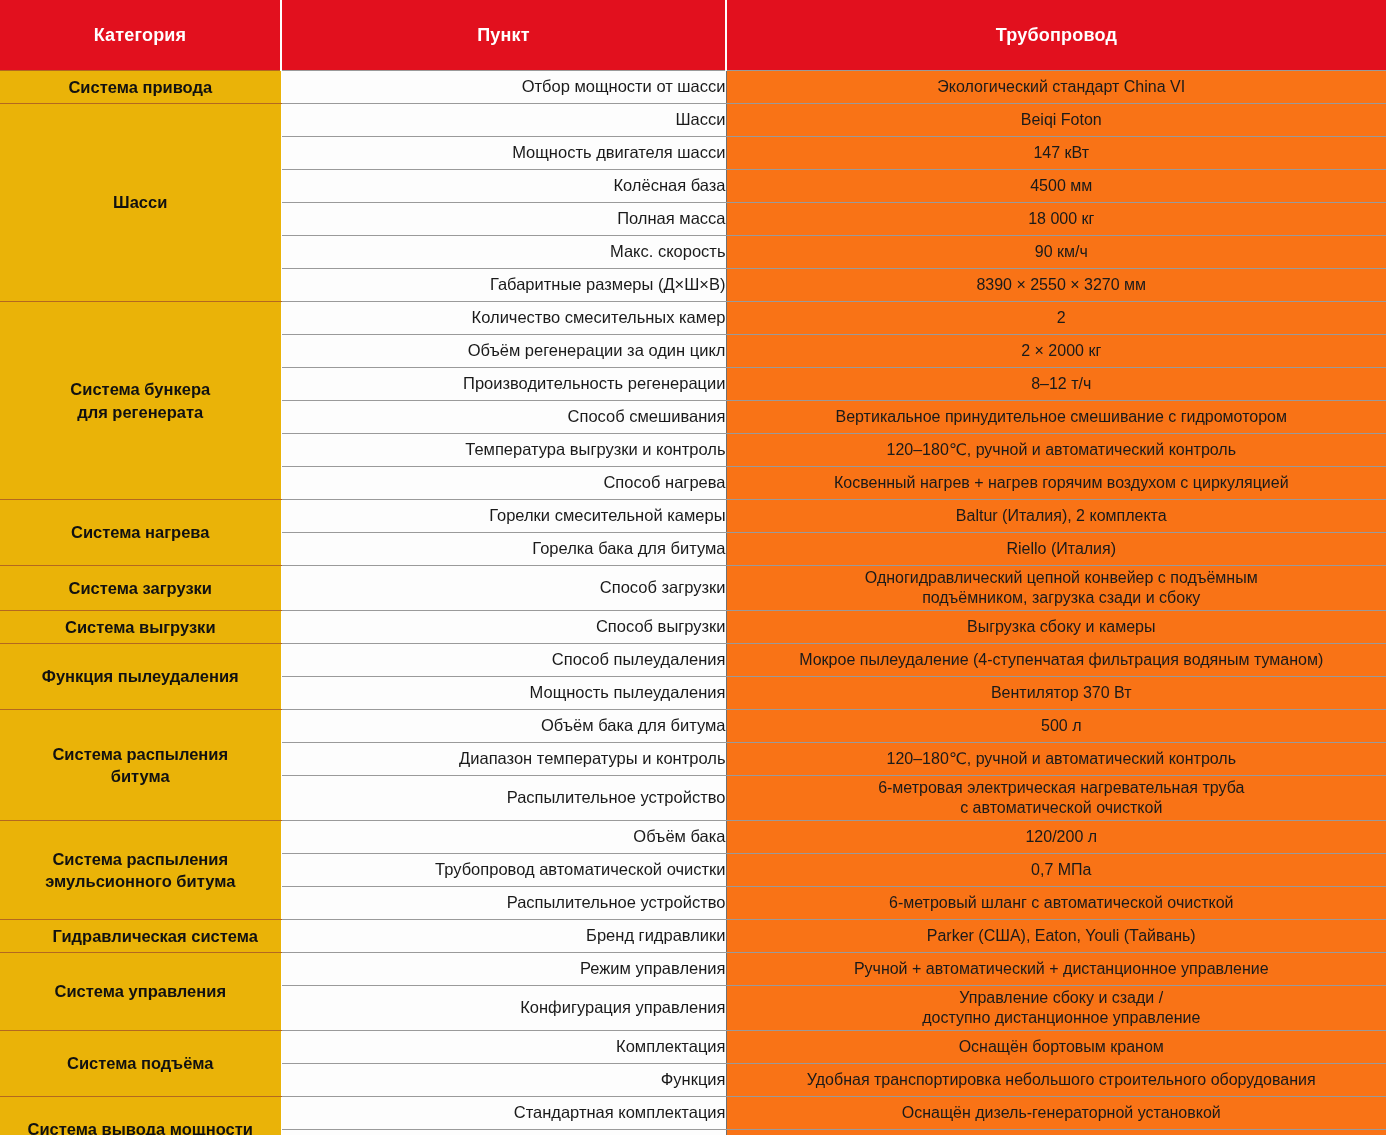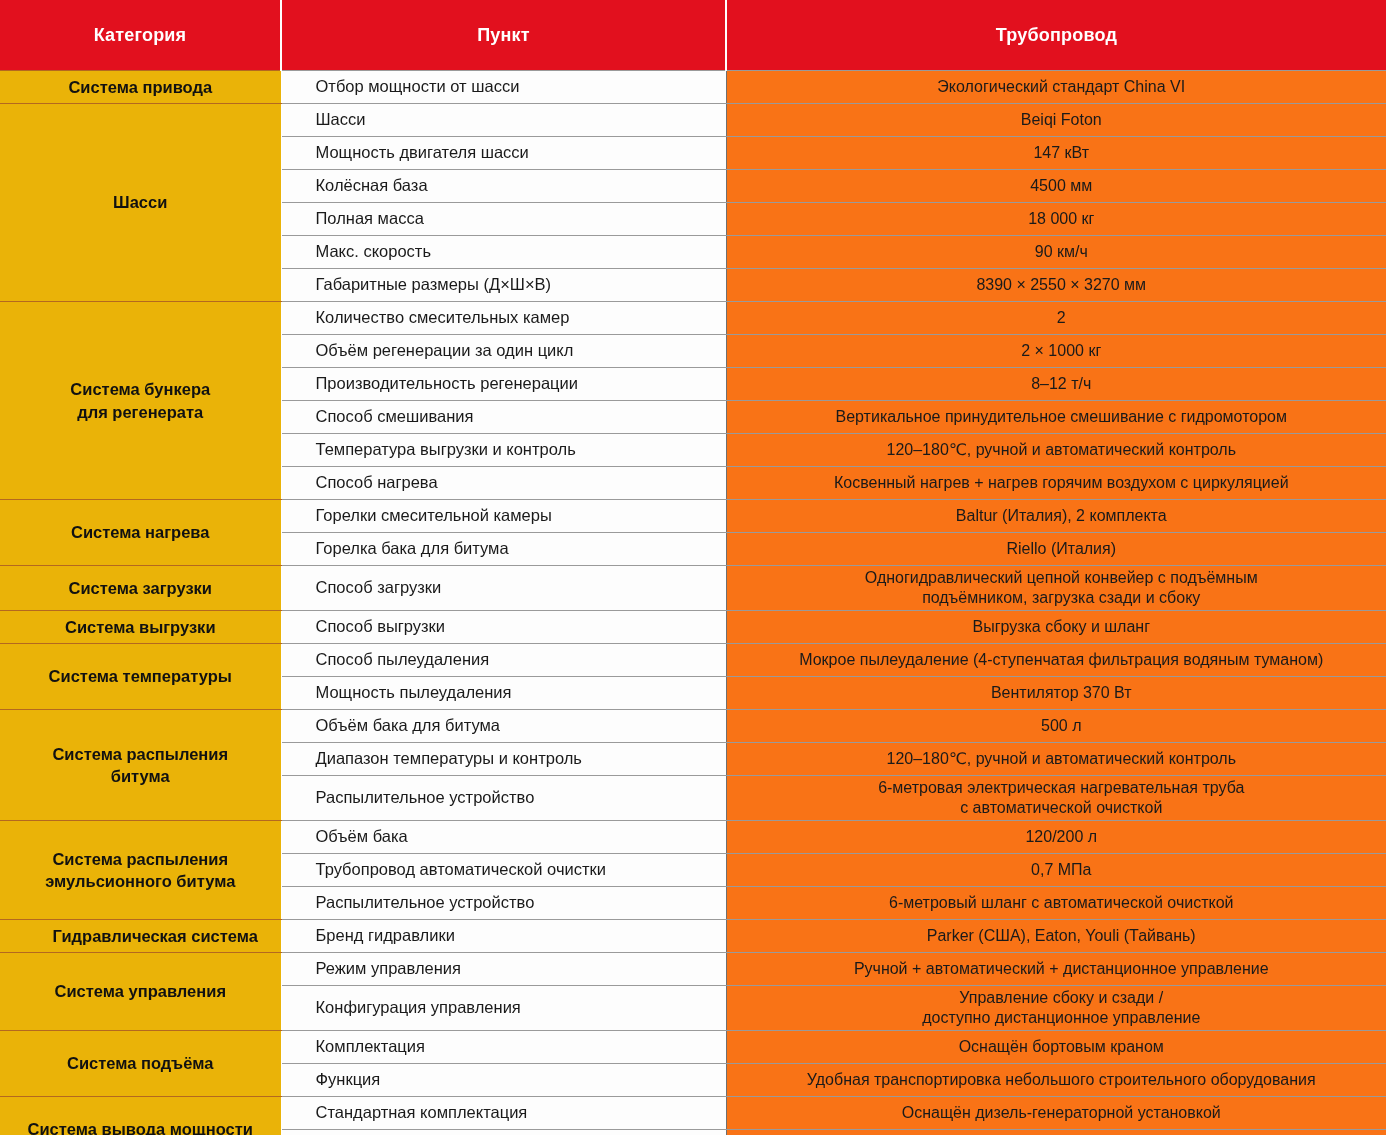--- a/index.html
+++ b/index.html
@@ -48,21 +48,21 @@
     line-height: 1.35;
     border-top: 1px solid #b4681f;
     border-bottom: 1px solid #b4681f;
     border-right: 1px solid #ffffff;
     padding: 2px 6px;
   }
   td.item {
     background: #fdfdfd;
     color: #1a1a1a;
     font-size: 16.5px;
-    text-align: left;
+    text-align: right;
     vertical-align: middle;
     padding: 2px 0 2px 34px;
     border-top: 1px solid #9a9a9a;
     border-bottom: 1px solid #9a9a9a;
     border-right: 1px solid #6f6f6f;
     line-height: 1.3;
   }
   td.conf {
     background: #f97316;
     color: #1a1a1a;
@@ -129,21 +129,21 @@
         <td class="conf">8390 × 2550 × 3270 мм</td>
       </tr>
       <tr class="r">
         <td class="cat" rowspan="6" style="white-space: pre-line;">Система бункера
 для регенерата</td>
         <td class="item">Количество смесительных камер</td>
         <td class="conf">2</td>
       </tr>
       <tr class="r">
         <td class="item">Объём регенерации за один цикл</td>
-        <td class="conf">2 × 1000 кг</td>
+        <td class="conf">2 × 2000 кг</td>
       </tr>
       <tr class="r">
         <td class="item">Производительность регенерации</td>
         <td class="conf">8–12 т/ч</td>
       </tr>
       <tr class="r">
         <td class="item">Способ смешивания</td>
         <td class="conf">Вертикальное принудительное смешивание с гидромотором</td>
       </tr>
       <tr class="r">
@@ -165,24 +165,24 @@
       </tr>
       <tr class="r2">
         <td class="cat" style="white-space: pre-line;">Система загрузки</td>
         <td class="item">Способ загрузки</td>
         <td class="conf">Одногидравлический цепной конвейер с подъёмным
 подъёмником, загрузка сзади и сбоку</td>
       </tr>
       <tr class="r">
         <td class="cat" style="white-space: pre-line;">Система выгрузки</td>
         <td class="item">Способ выгрузки</td>
-        <td class="conf">Выгрузка сбоку и шланг</td>
-      </tr>
-      <tr class="r">
-        <td class="cat" rowspan="2" style="white-space: pre-line;">Система температуры</td>
+        <td class="conf">Выгрузка сбоку и камеры</td>
+      </tr>
+      <tr class="r">
+        <td class="cat" rowspan="2" style="white-space: pre-line;">Функция пылеудаления</td>
         <td class="item">Способ пылеудаления</td>
         <td class="conf">Мокрое пылеудаление (4-ступенчатая фильтрация водяным туманом)</td>
       </tr>
       <tr class="r">
         <td class="item">Мощность пылеудаления</td>
         <td class="conf">Вентилятор 370 Вт</td>
       </tr>
       <tr class="r">
         <td class="cat" rowspan="3" style="white-space: pre-line;">Система распыления
 битума</td>

